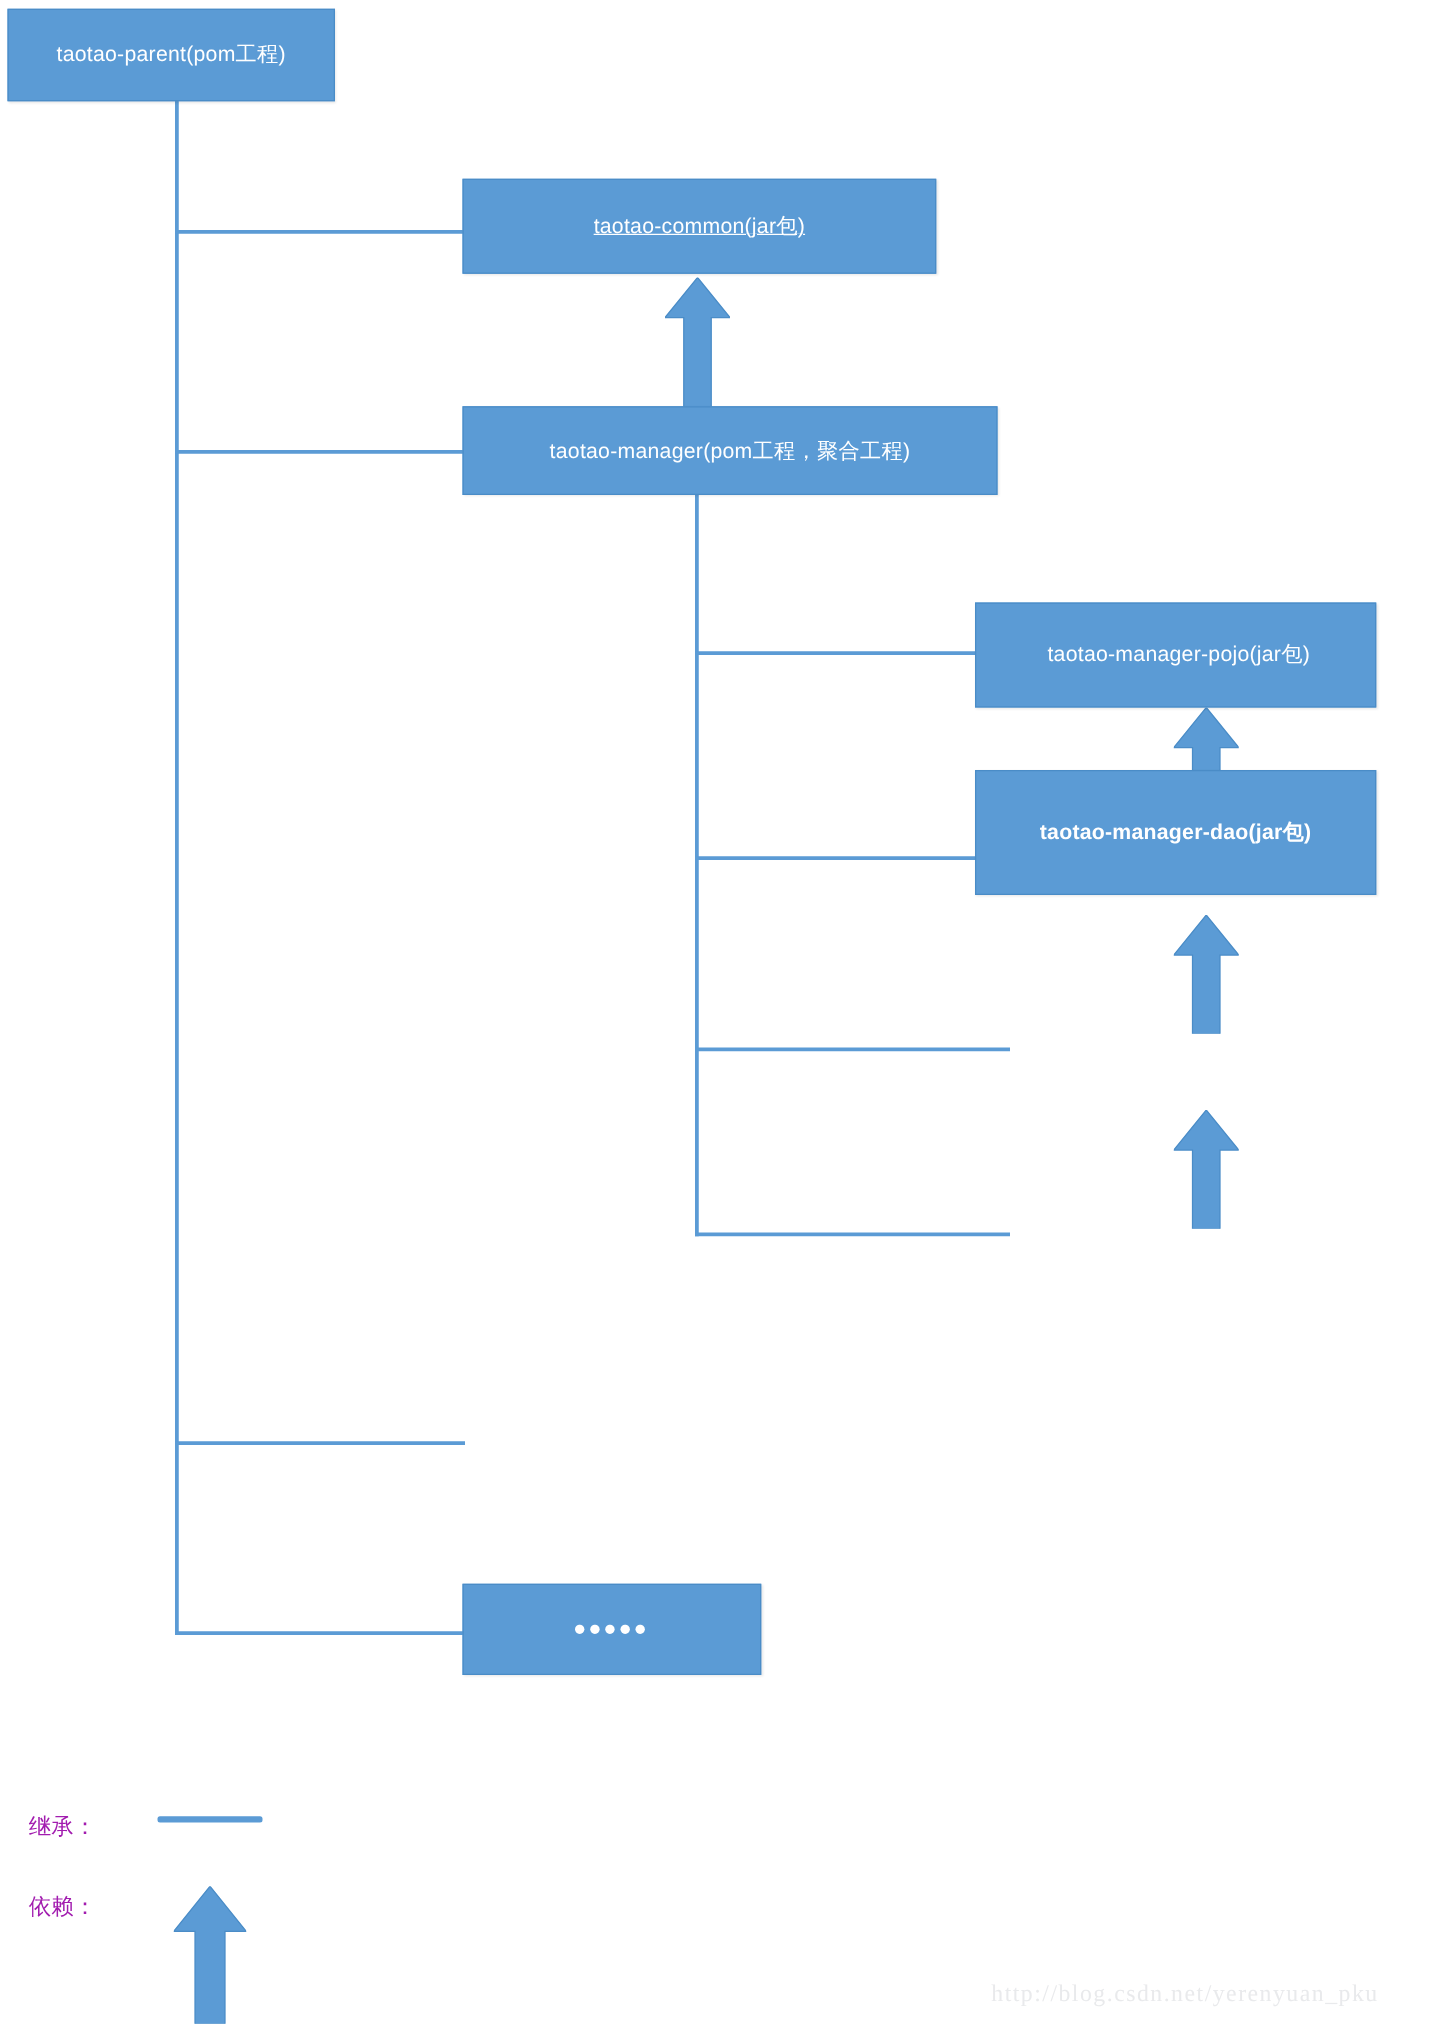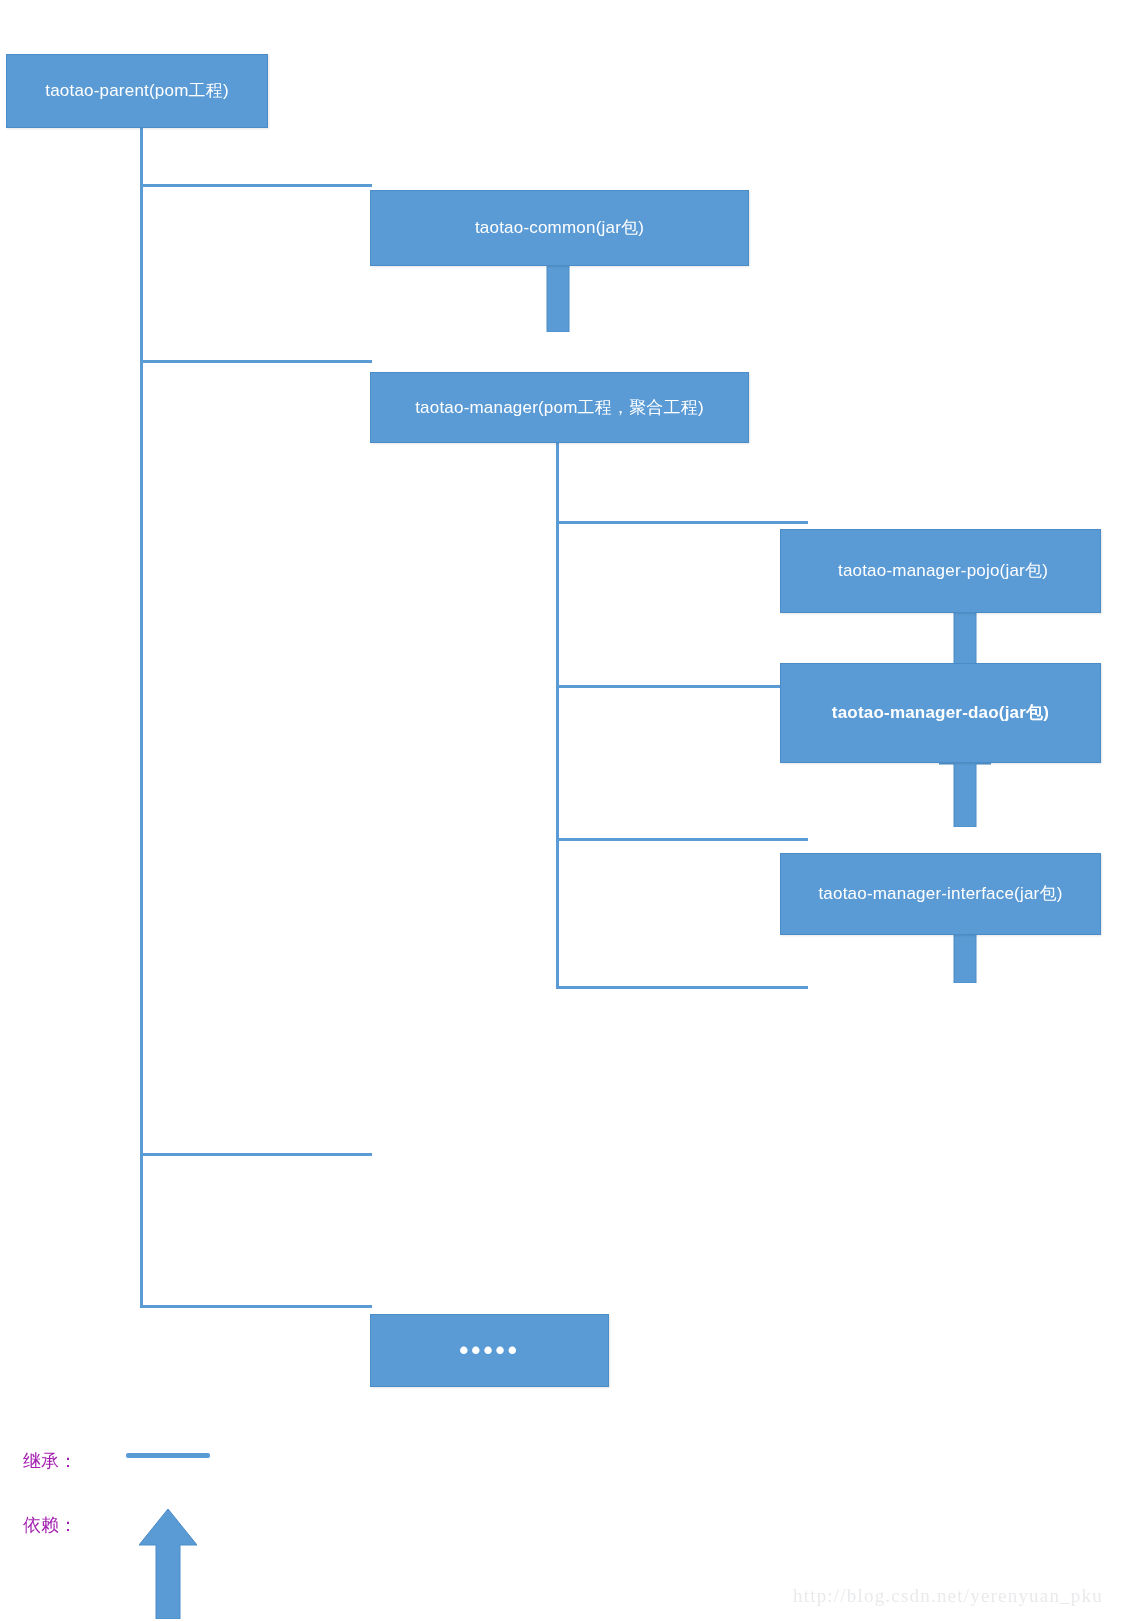--- a/index.html
+++ b/index.html
@@ -29,21 +29,20 @@
     align-items: center;
     justify-content: center;
     text-align: center;
     font-size: 17px;
     font-weight: 500;
     letter-spacing: 0.2px;
     line-height: 1.25;
     padding: 0 6px;
     box-shadow: 1px 1px 2px rgba(0,0,0,0.10);
     z-index: 5;
-    margin-top: 47px;
   }
   .node-dots {
     font-size: 26px;
     letter-spacing: 3px;
     font-weight: 700;
   }
   
   .line-v, .line-h {
     position: absolute;
     background: #5b9bd5;
@@ -124,39 +123,36 @@
   <div class="dep-arrow" style="left:939px; top:888px;">
     <svg width="52" height="95" viewBox="0 0 52 95">
       <polygon points="26,0 52,32 37,32 37,95 15,95 15,32 0,32" fill="#5b9bd5" stroke="#4a8cc7" stroke-width="1"></polygon>
     </svg>
   </div>
 
   <div class="node" style="left:6px; top:7px; width:262px; height:74px;">
     <span>taotao-parent(pom工程)</span>
   </div>
 
-  <div class="node" style="left:370px; top:143px; width:379px; height:76px;">
+  <div class="node" style="left:370px; top:143px; width:379px; height:76px;text-decoration:underline;">
     <span>taotao-common(jar包)</span>
   </div>
 
-  <div class="node" style="left:370px; top:325px; width:379px; height:71px;">
+  <div class="node" style="left:370px; top:325px; width:428px; height:71px;">
     <span>taotao-manager(pom工程，聚合工程)</span>
   </div>
 
   <div class="node" style="left:780px; top:482px; width:321px; height:84px;padding-left:11px;">
     <span>taotao-manager-pojo(jar包)</span>
   </div>
 
   <div class="node" style="left:780px; top:616px; width:321px; height:100px;font-weight:bold;">
     <span>taotao-manager-dao(jar包)</span>
   </div>
 
-  <div class="node" style="left:780px; top:806px; width:321px; height:82px;">
-    <span>taotao-manager-interface(jar包)</span>
-  </div>
 
 
 
   <div class="node node-dots" style="left:370px; top:1267px; width:239px; height:73px;">
     <span>•••••</span>
   </div>
 
   <div class="legend-label" style="left:23px; top:1449px;">继承：</div>
   <div class="legend-line" style="left:126px; top:1453px; width:84px;"></div>
 

